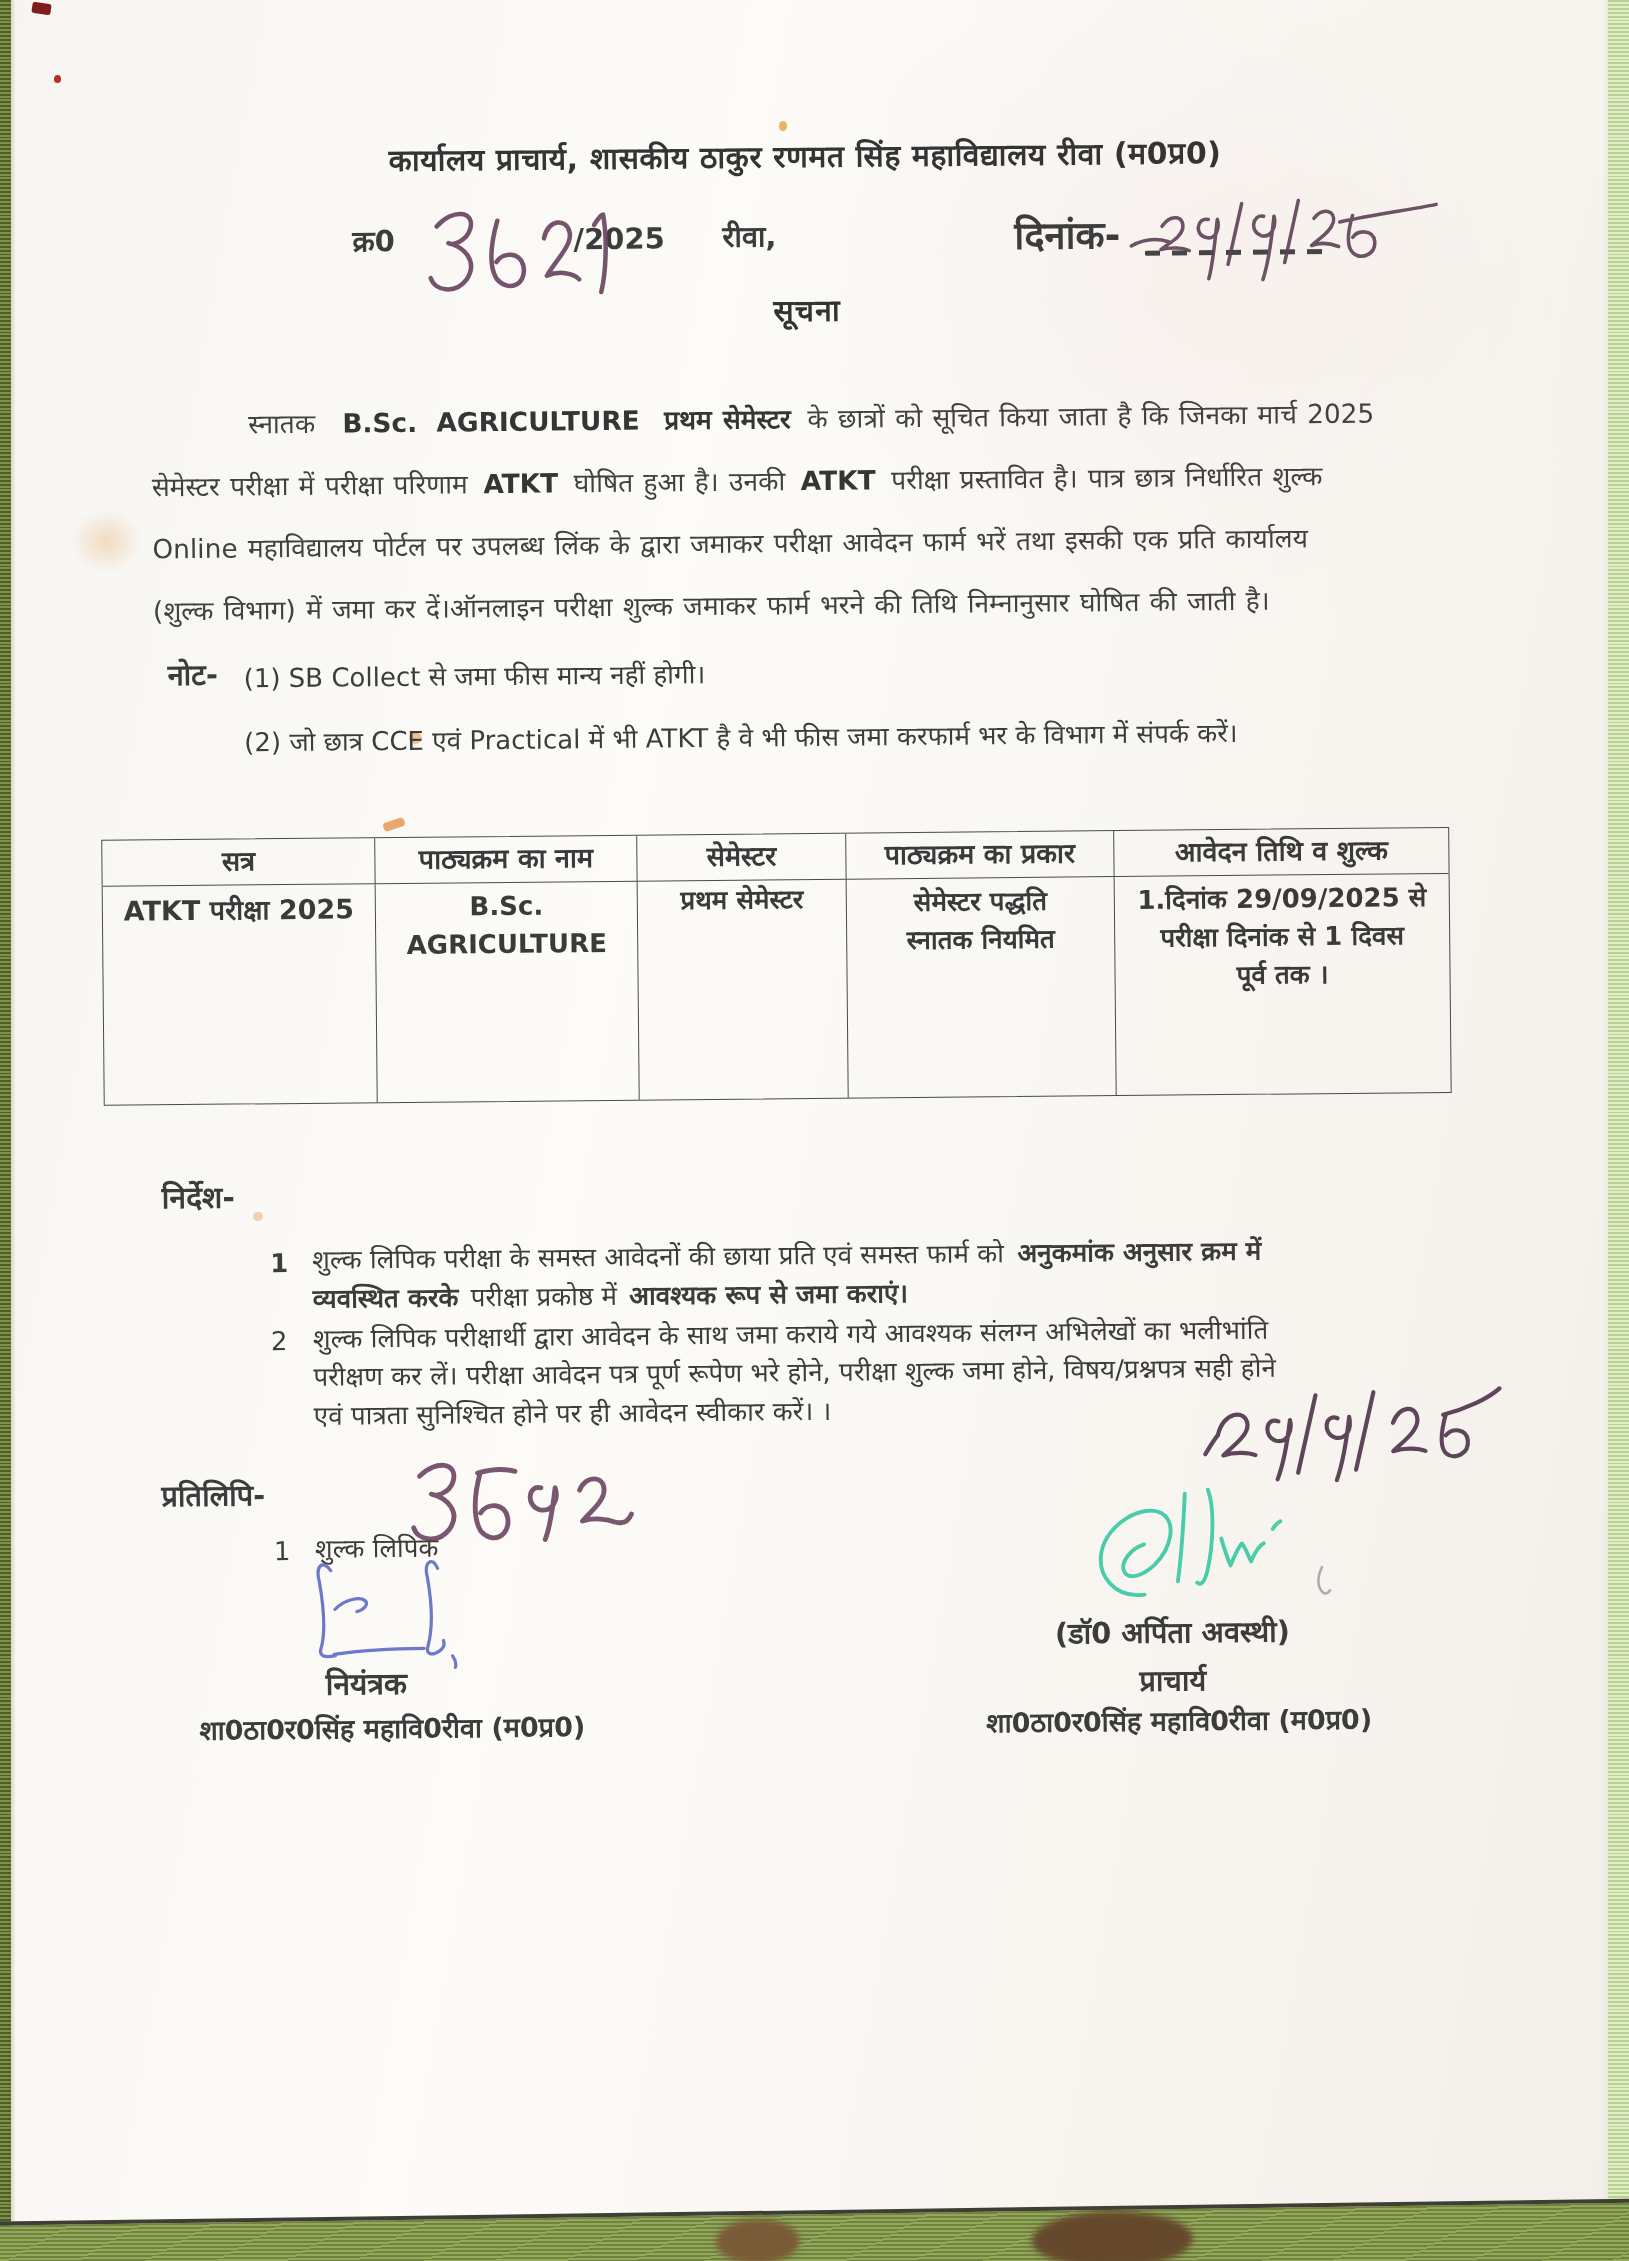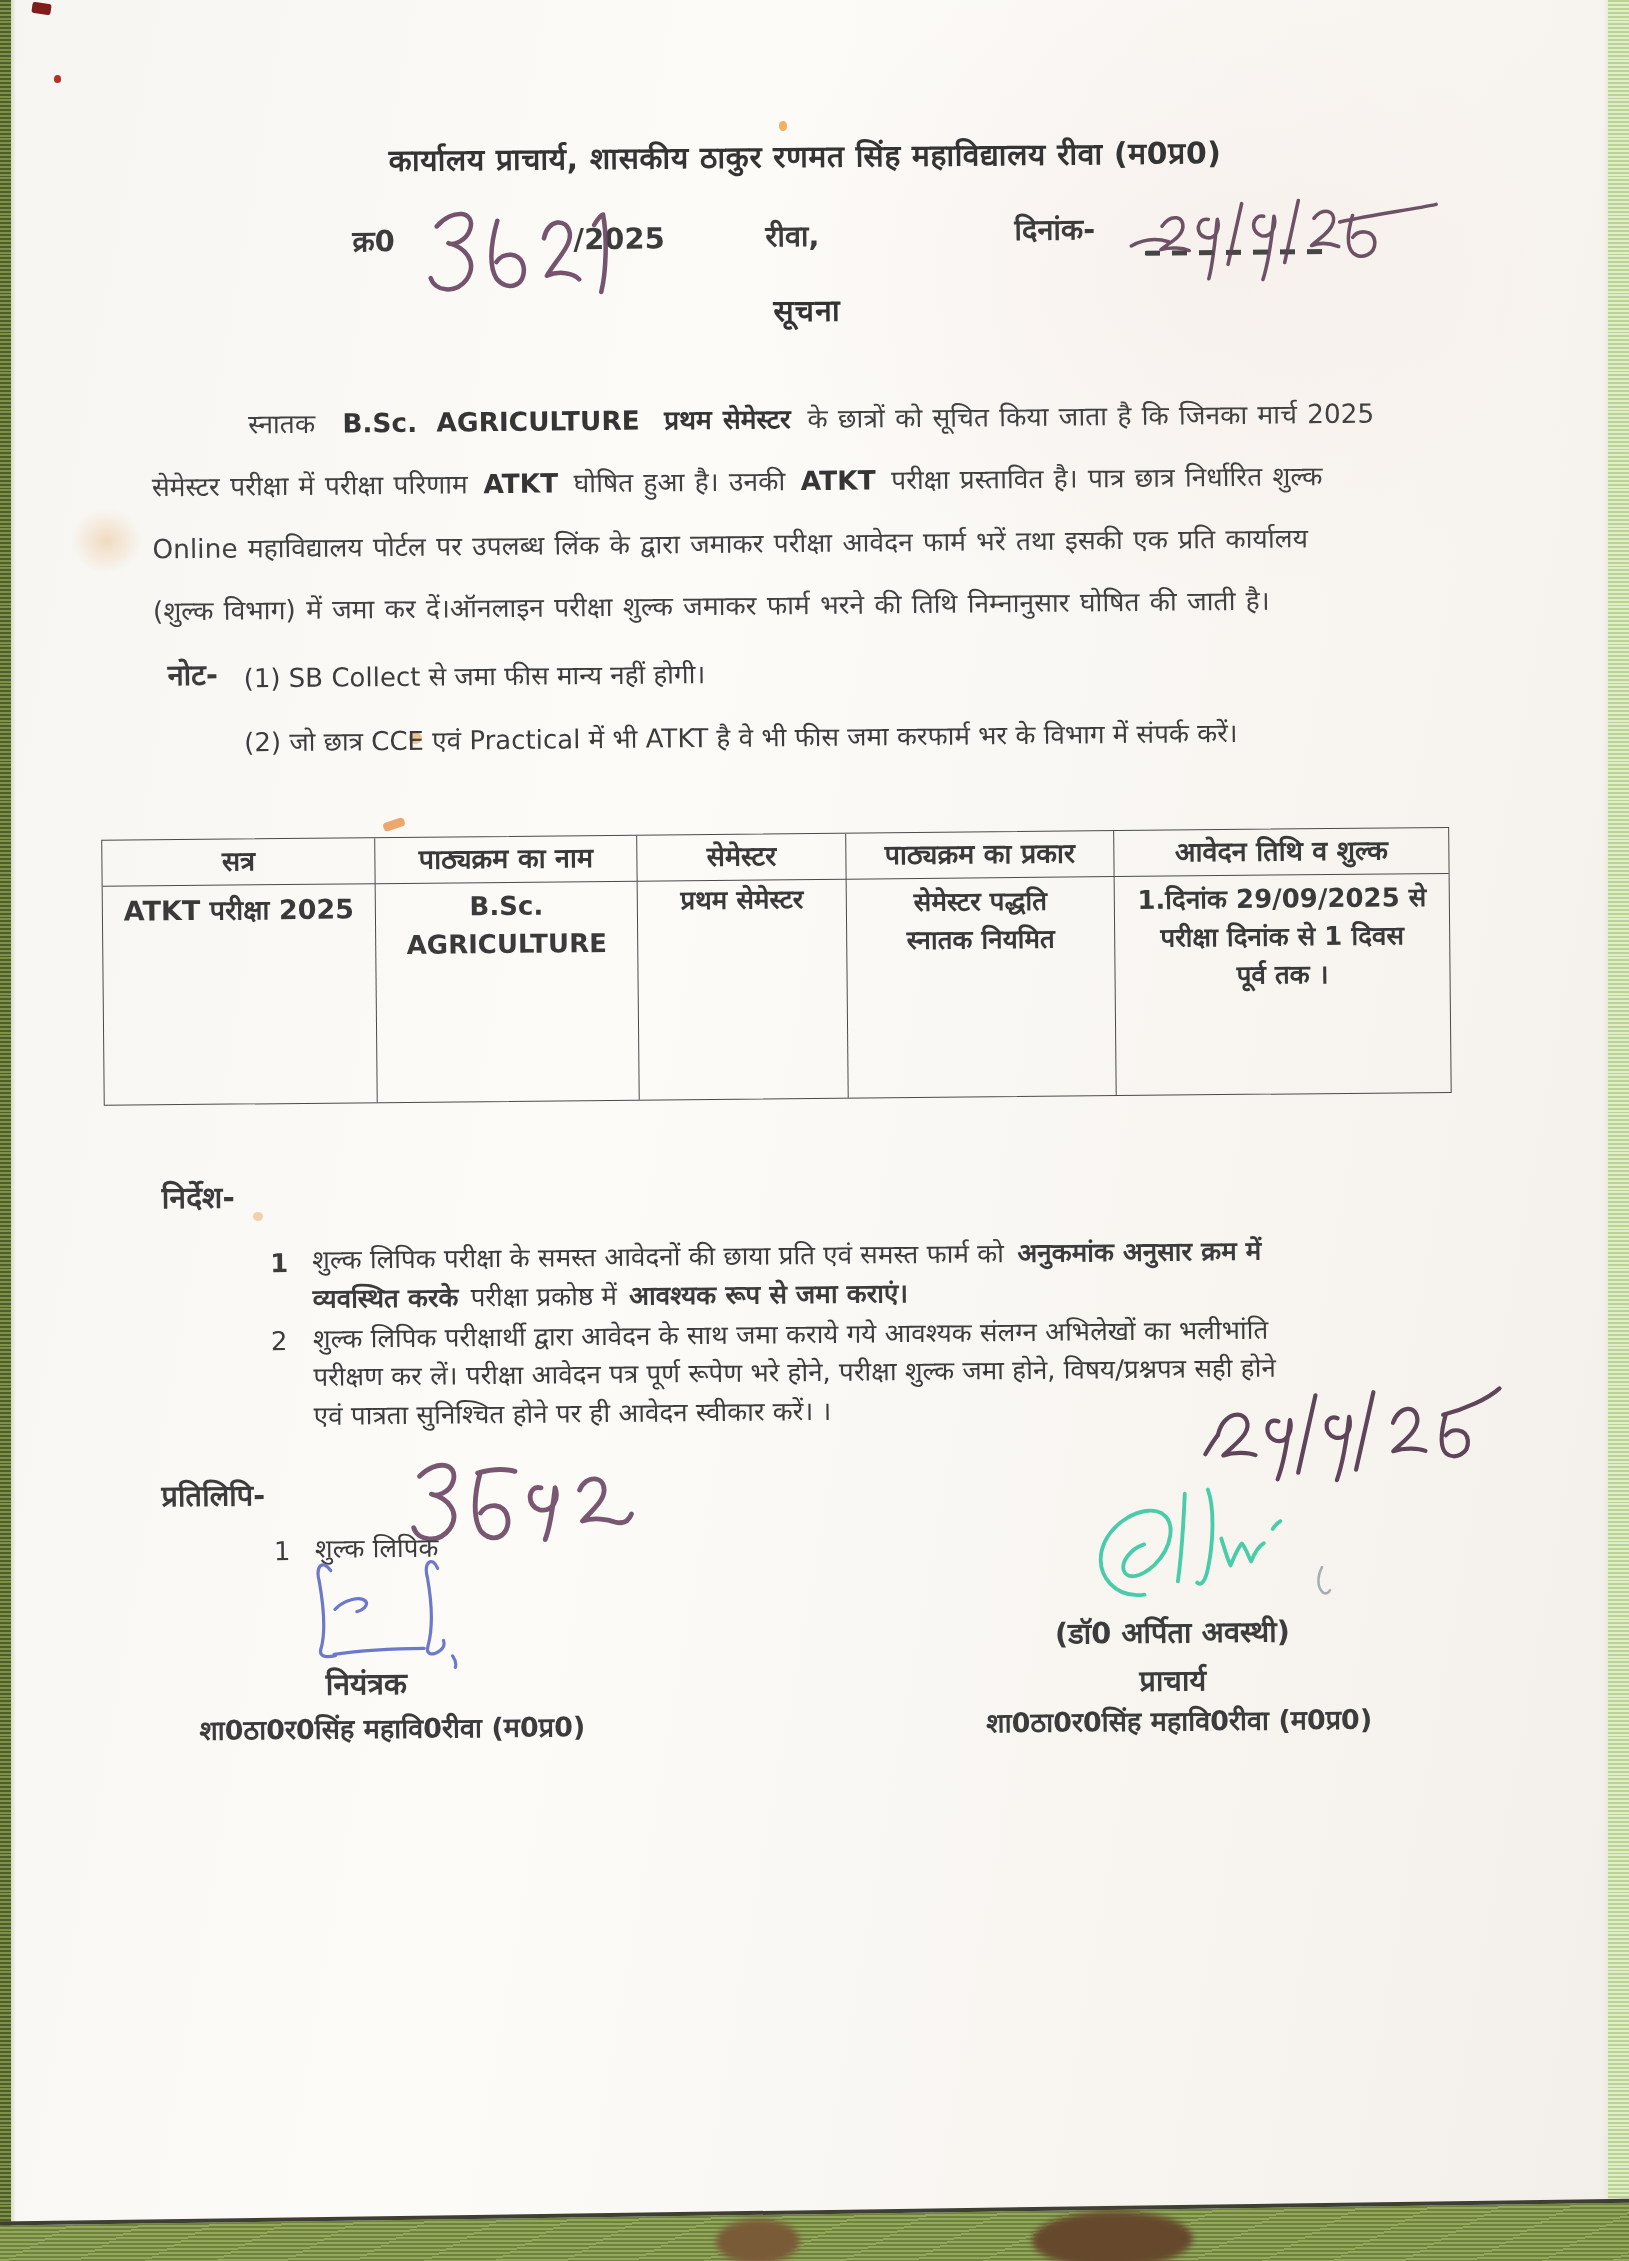--- a/index.html
+++ b/index.html
@@ -82,22 +82,22 @@
   <div class="mark mark-orangedot2"></div>
   <div class="mark mark-orangescribble"></div>
   <div class="mark mark-orangedot3"></div>
 
   <div class="content">
 
     <div class="abs t-title center" style="left:77px;top:137px;width:1475px;">कार्यालय प्राचार्य, शासकीय ठाकुर रणमत सिंह महाविद्यालय रीवा (म0प्र0)</div>
 
     <div class="abs b" style="left:361px;top:218px;font-size:29px;">क्र0</div>
     <div class="abs b" style="left:582px;top:218px;font-size:29px;">/2025</div>
-    <div class="abs b" style="left:731px;top:217px;font-size:29px;margin-left:43px;">रीवा,</div>
-    <div class="abs b" style="left:1023px;top:213px;font-size:29px;">दिनांक-</div>
+    <div class="abs b" style="left:731px;top:217px;font-size:29px;">रीवा,</div>
+    <div class="abs b" style="left:1023px;top:213px;font-size:38px;">दिनांक-</div>
     <div class="dashline" style="left:1153px;top:254px;width:187px;"></div>
 
     <svg class="hw" style="left:426px;top:193px;" width="213" height="123" viewBox="0 0 330 190" role="img" aria-label="3521">
       <g stroke="#6b4662" stroke-width="7" opacity="0.92">
         <path d="M30,46 C55,18 90,22 82,50 C76,70 54,76 48,72 C72,78 94,100 76,128 C58,152 26,146 20,126"></path>
         <path d="M124,38 C114,72 110,108 122,128 C140,150 168,138 164,110 C160,86 132,86 122,102"></path>
         <path d="M196,66 C202,36 232,34 236,58 C239,78 214,100 200,124 C218,116 242,120 250,130"></path>
         <path d="M288,30 C294,66 292,118 284,150 M274,46 C280,36 286,30 288,30"></path>
       </g>
     </svg>

